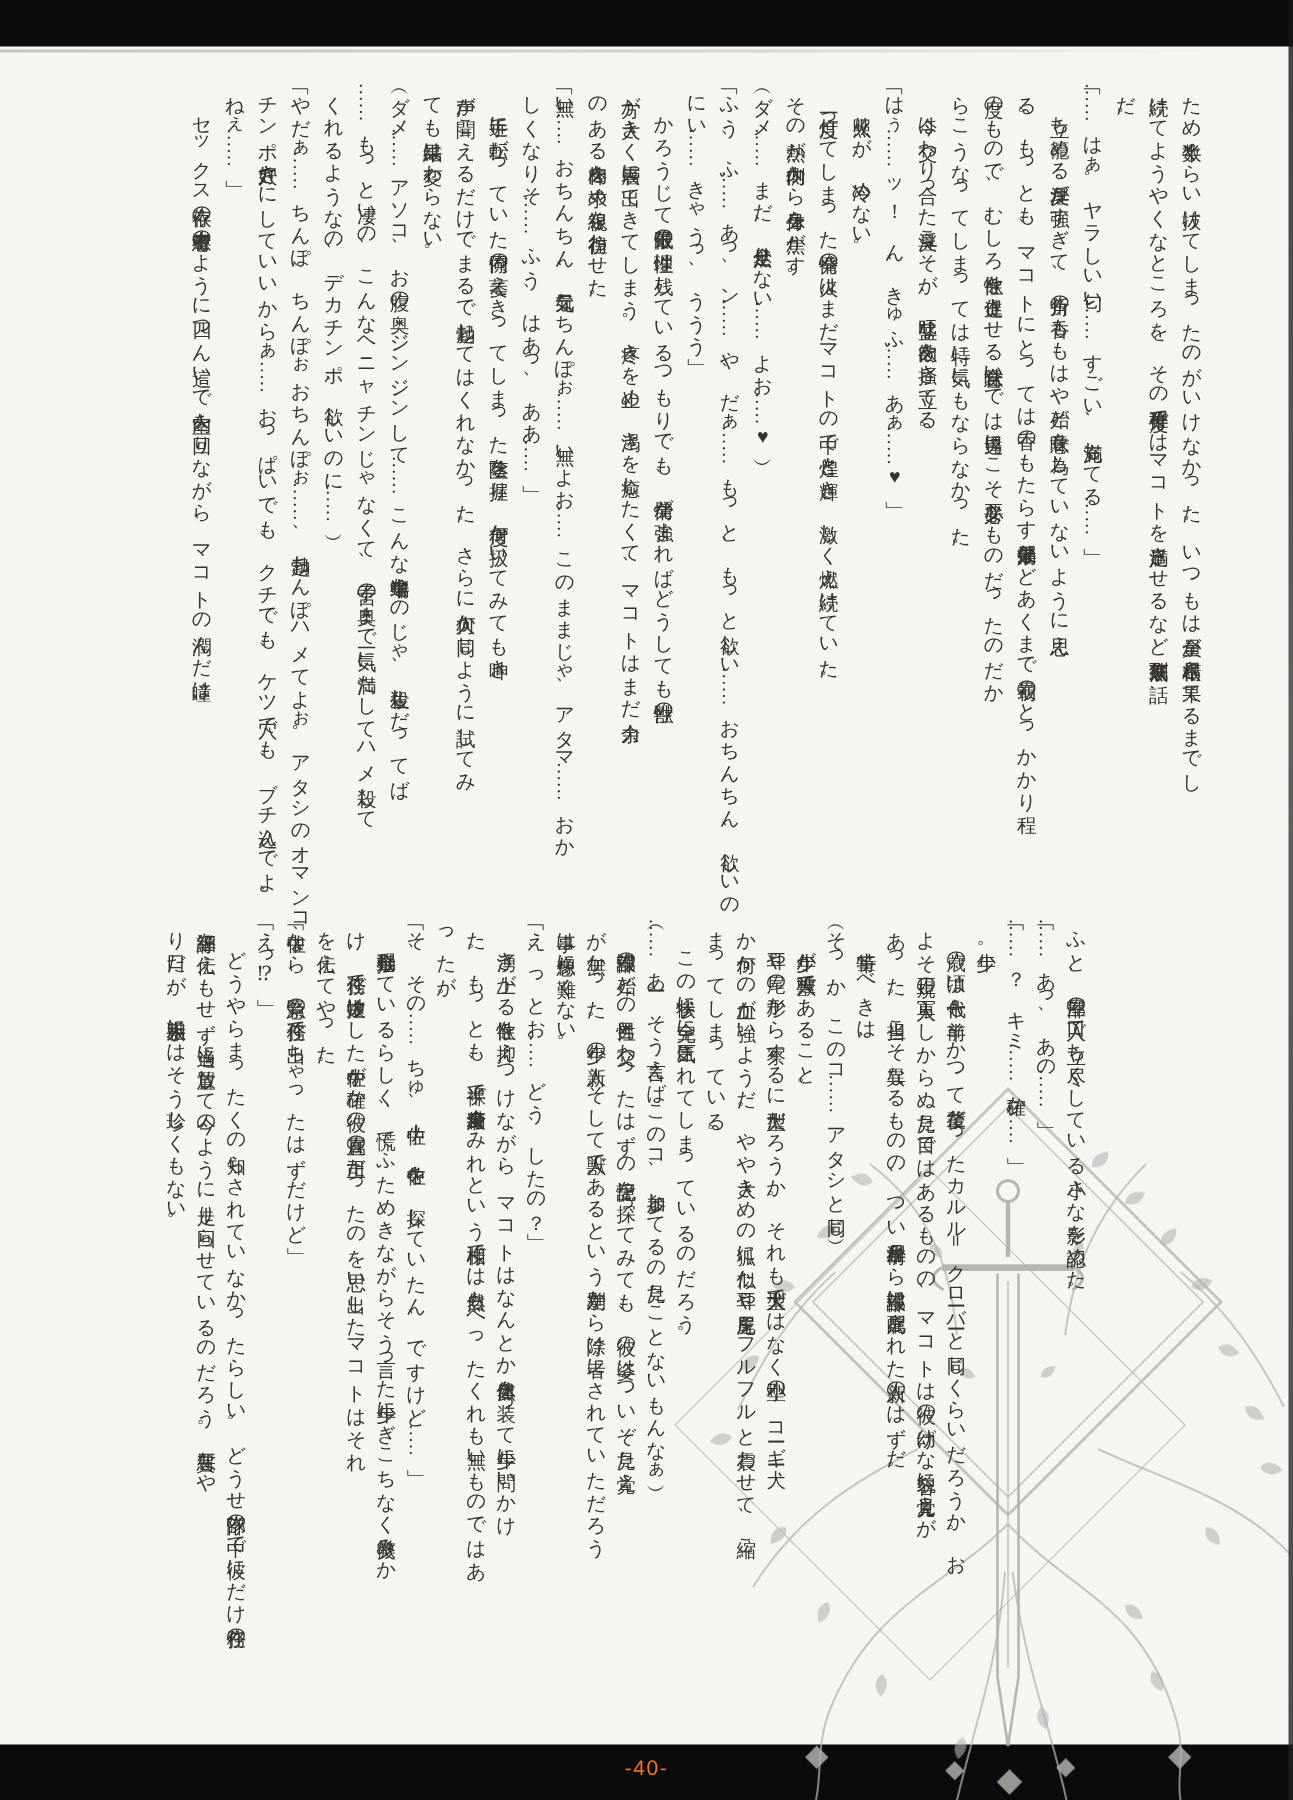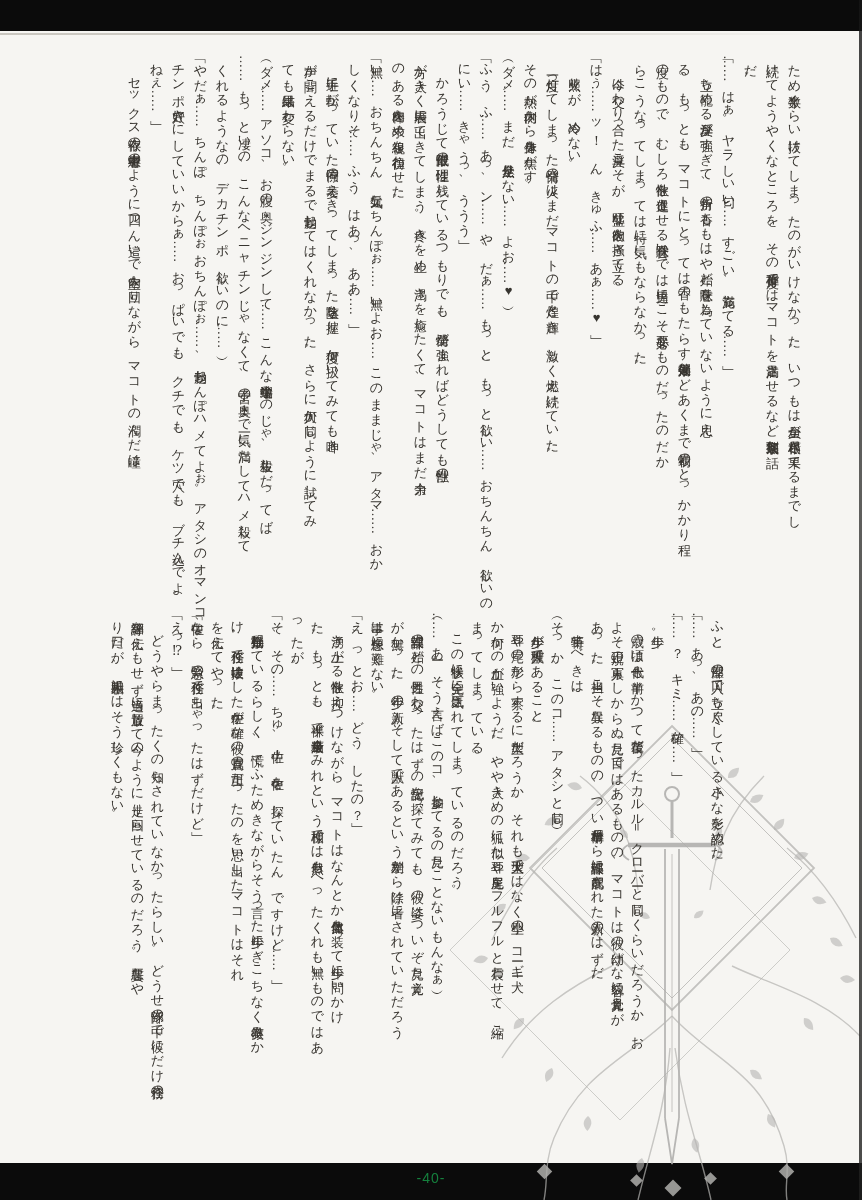--- a/index.html
+++ b/index.html
@@ -16,21 +16,21 @@
   .band-top-underline{
     position:absolute;top:33px;left:0;width:862px;height:2px;z-index:4;
     background:linear-gradient(to right,#c9c6bf 0%,#d6d3cc 55%,rgba(214,211,204,0) 95%);
   }
   .band-bottom{
     position:absolute;bottom:0;left:0;width:862px;height:37px;
     background:#0b0b0b;z-index:3;
   }
   .page-number{
     position:absolute;top:7px;left:0;width:100%;
-    text-align:center;color:#15803d;font-size:14px;letter-spacing:1px;
+    text-align:center;color:#f97316;font-size:14px;letter-spacing:1px;
     font-family:"Liberation Sans","DejaVu Sans",sans-serif;
   }
   .right-edge-line{
     position:absolute;top:0;right:0;width:3px;height:1200px;
     background:linear-gradient(to bottom,#151515,#3a3a38 40%,#20201f);
     opacity:.8;z-index:5;
   }
   .watermark{
     position:absolute;left:432px;top:718px;width:430px;height:482px;
     z-index:4;pointer-events:none;

